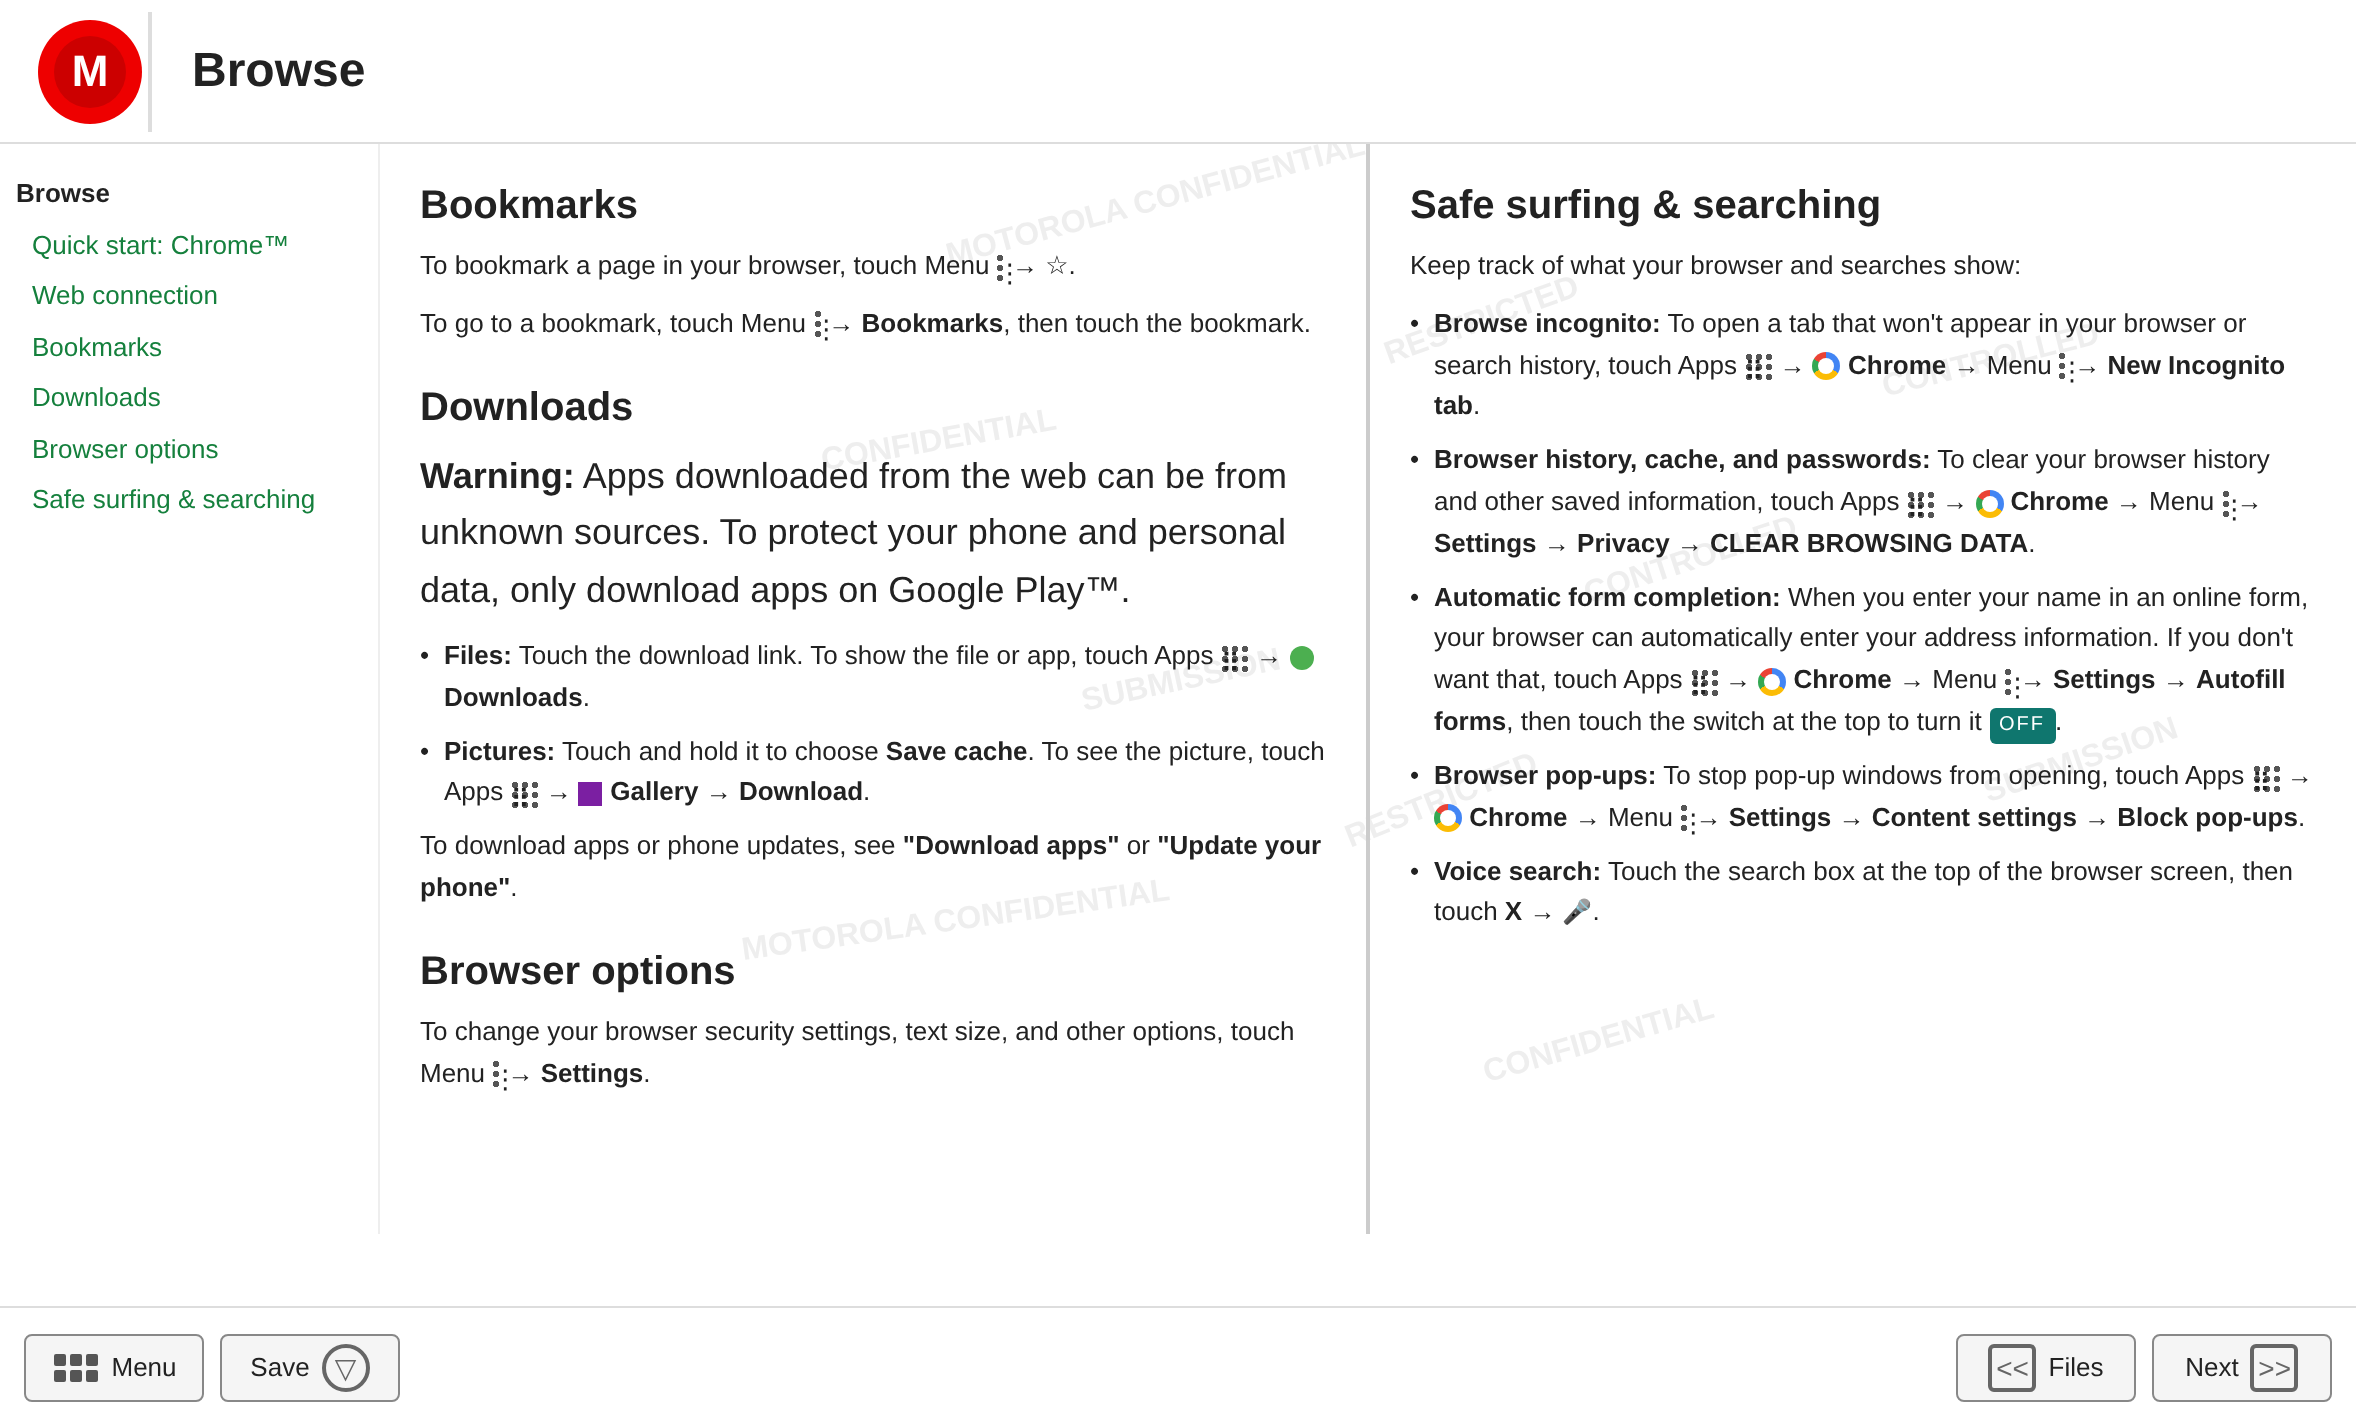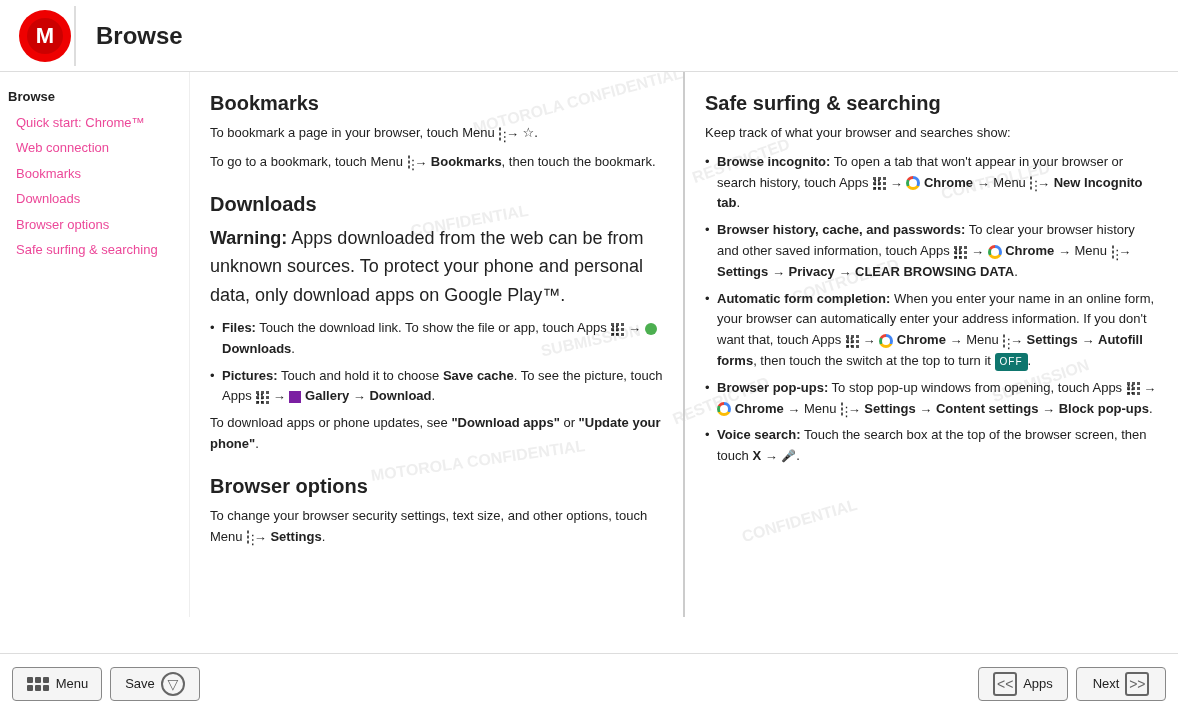--- a/index.html
+++ b/index.html
@@ -72,21 +72,21 @@
       color: #1a237e;
       line-height: 1.5;
     }
     .sidebar-item.top {
       font-weight: bold;
       color: #222;
       padding-left: 8px;
     }
     .sidebar-item.sub {
       padding-left: 16px;
-      color: #ec4899;
+      color: #15803d;
       text-decoration: none;
     }
 
     .col-left {
       flex: 1;
       padding: 16px 20px;
       border-right: 2px solid #ccc;
       overflow-y: auto;
       position: relative;
       z-index: 2;
@@ -435,19 +435,19 @@
     </div>
     <span>Menu</span>
   </button>
   <button class="footer-btn">
     <span>Save</span>
     <div class="more-icon">▽</div>
   </button>
   <div class="footer-spacer"></div>
   <button class="footer-btn">
     <div class="next-icon">&lt;&lt;</div>
-    <span>Apps</span>
+    <span>Files</span>
   </button>
   <button class="footer-btn">
     <span>Next</span>
     <div class="next-icon">&gt;&gt;</div>
   </button>
 </div>
 
 </body></html>

